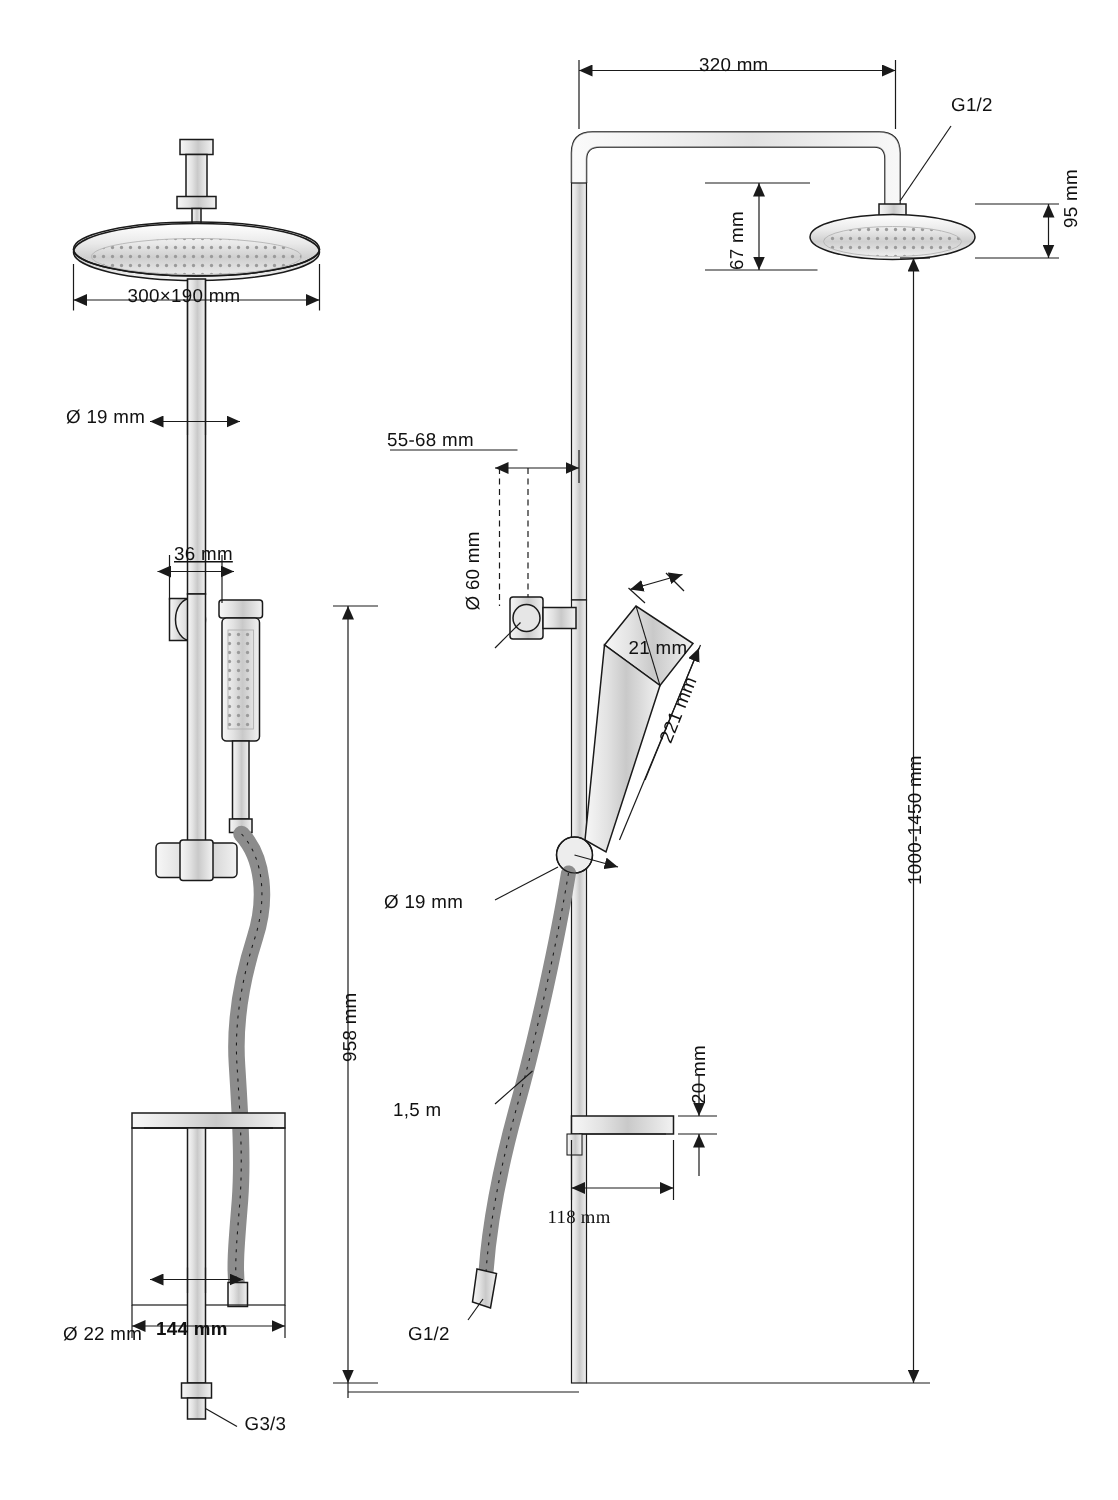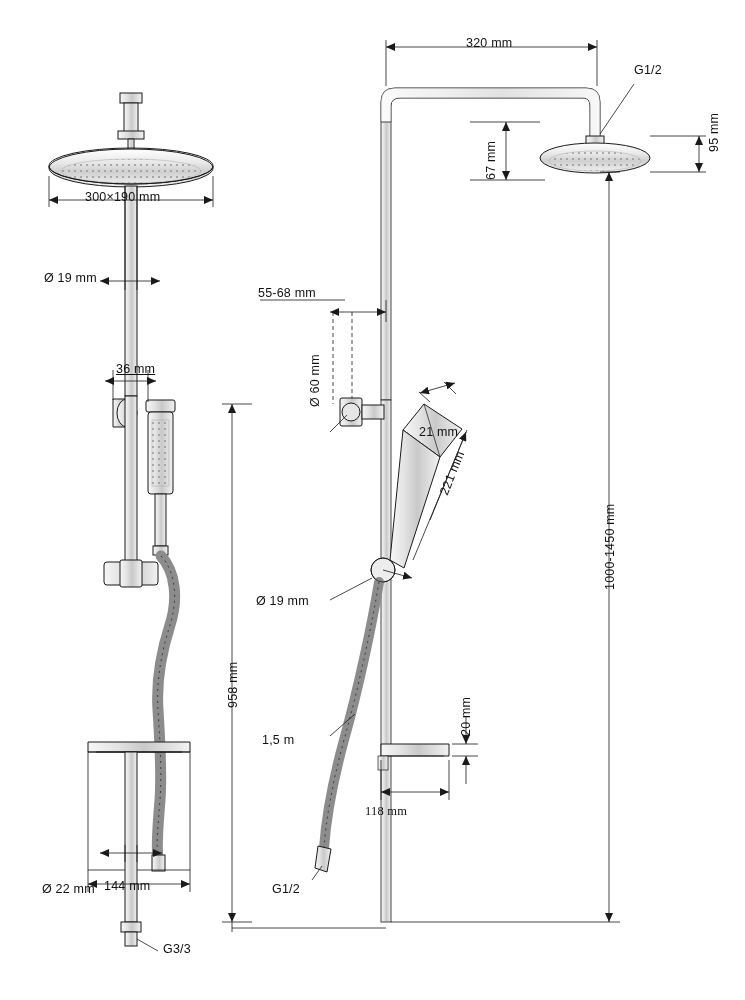--- a/index.html
+++ b/index.html
@@ -228,21 +228,21 @@
       <line x1="232" y1="922" x2="232" y2="932"></line>
       <line x1="232" y1="928" x2="386" y2="928"></line>
     </g>
   </svg>
 
   <div class="dim-label" style="left:85px; top:190px;">300×190 mm</div>
   <div class="dim-label" style="left:44px; top:271px;">Ø 19 mm</div>
   <div class="dim-label" style="left:116px; top:362px;text-decoration:underline;">36 mm</div>
   <div class="dim-label vert" style="left:226px; top:708px;">958 mm</div>
   <div class="dim-label" style="left:42px; top:882px;">Ø 22 mm</div>
-  <div class="dim-label" style="left:104px; top:879px;">144 mm</div>
+  <div class="dim-label" style="left:104px; top:879px;font-weight:bold;">144 mm</div>
   <div class="dim-label" style="left:163px; top:942px;">G3/3</div>
 
   <div class="dim-label" style="left:466px; top:36px;">320 mm</div>
   <div class="dim-label" style="left:634px; top:63px;">G1/2</div>
   <div class="dim-label vert" style="left:707px; top:152px;">95 mm</div>
   <div class="dim-label vert" style="left:484px; top:180px;">67 mm</div>
   <div class="dim-label" style="left:258px; top:286px;">55-68 mm</div>
   <div class="dim-label vert" style="left:308px; top:407px;">Ø 60 mm</div>
   <div class="dim-label" style="left:419px; top:381px;margin-top:44px;">21 mm</div>
   <div class="dim-label" style="left:437px; top:492px; transform:rotate(-68deg); transform-origin:0 0;">221 mm</div>

